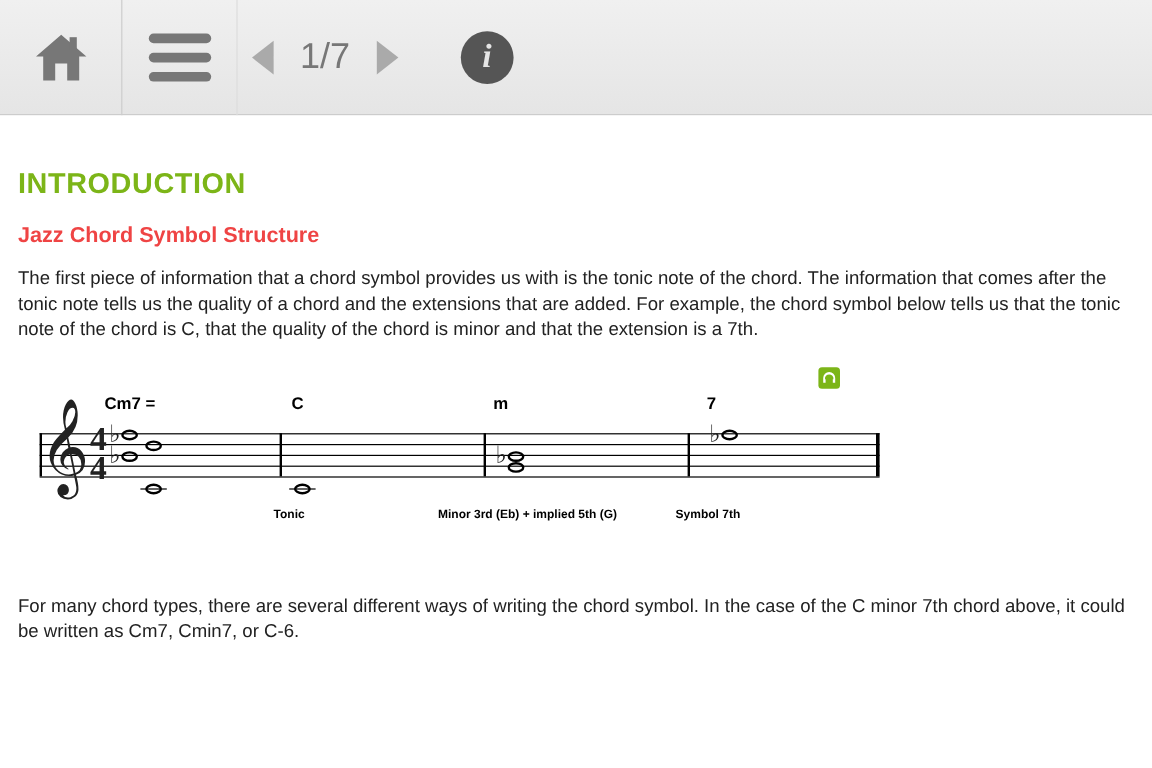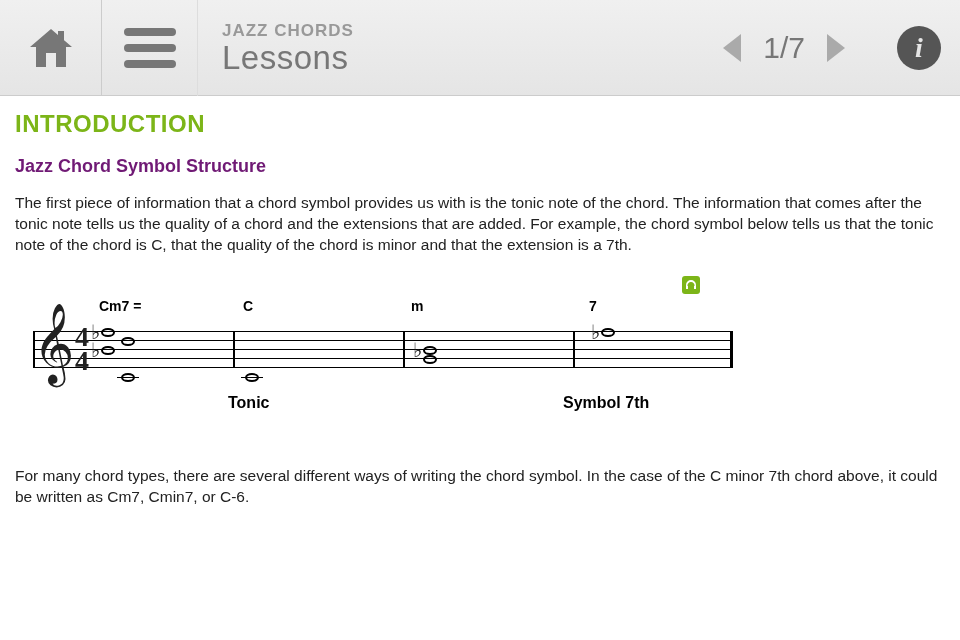--- a/index.html
+++ b/index.html
@@ -65,39 +65,39 @@
     color: #e5e5e5;
     font-family: Georgia, serif;
     font-style: italic;
     font-size: 28px;
     font-weight: bold;
     margin-left: 32px;
     cursor: pointer;
   }
   
   .content {
-    padding: 14px 18px 0 15px;
+    padding: 44px 18px 0 15px;
   }
   .section-heading {
     color: #7cb518;
     font-size: 24px;
     font-weight: 700;
     margin-bottom: 18px;
     letter-spacing: 0.5px;
   }
   .body-text {
     font-size: 15.5px;
     line-height: 1.35;
     color: #222;
     margin-bottom: 20px;
   }
   .sub-heading {
     font-size: 18px;
     font-weight: 700;
-    color: #701a75;
+    color: #ef4444;
     margin-bottom: 16px;
   }
   
   .notation-wrap {
     position: relative;
     margin: 20px 0 30px 0;
     height: 160px;
   }
   .play-badge {
     position: absolute;
@@ -124,21 +124,21 @@
   .chord-label {
     position: absolute;
     top: 22px;
     font-size: 14px;
     font-weight: 700;
     color: #000;
   }
   .chord-desc {
     position: absolute;
     top: 118px;
-    font-size: 16px;
+    font-size: 10px;
     font-weight: 700;
     color: #000;
     line-height: 1.15;
   }
   
   .clef {
     position: absolute;
     left: 0;
     top: -22px;
     font-size: 70px;
@@ -171,24 +171,20 @@
       <rect fill="#777" x="30" y="4" width="6" height="10"></rect>
     </svg>
   </div>
   <div class="menu-btn">
     <div class="hamburger">
       <div class="hamburger-line"></div>
       <div class="hamburger-line"></div>
       <div class="hamburger-line"></div>
     </div>
   </div>
-  <div class="title-area">
-    <div class="breadcrumb">JAZZ CHORDS</div>
-    <div class="page-title">Lessons</div>
-  </div>
   <div class="nav-controls">
     <div class="arrow-btn">
       <svg width="24" height="32" viewBox="0 0 24 32">
           <path fill="#aaa" d="M22 2 L4 16 L22 30 Z"></path>
         </svg>
     </div>
     <div class="page-count">1/7</div>
     <div class="arrow-btn">
       <svg width="24" height="32" viewBox="0 0 24 32">
           <path fill="#aaa" d="M2 2 L20 16 L2 30 Z"></path>
@@ -205,21 +201,21 @@
   <div class="sub-heading">Jazz Chord Symbol Structure</div>
   <p class="body-text">The first piece of information that a chord symbol provides us with is the tonic note of the chord. The information that comes after the tonic note tells us the quality of a chord and the extensions that are added. For example, the chord symbol below tells us that the tonic note of the chord is C, that the quality of the chord is minor and that the extension is a 7th.</p>
 
   <div class="notation-wrap">
     <div class="play-badge">
       <svg width="12" height="12" viewBox="0 0 12 12">
           <path fill="#fff" d="M6 1a5 5 0 00-5 5v4h2V7h-.5A3.5 3.5 0 016 3a3.5 3.5 0 013.5 4H9v3h2V6a5 5 0 00-5-5z"></path>
         </svg>
     </div>
 
-    <div class="chord-label" style="left:84px">Cm7  =</div>
+    <div class="chord-label" style="left:72px">Cm7  =</div>
     <div class="chord-label" style="left:228px">C</div>
     <div class="chord-label" style="left:396px">m</div>
     <div class="chord-label" style="left:574px">7</div>
 
     <div class="staff-container">
       <div class="staff-lines">
         <div class="sl" style="top:0"></div>
         <div class="sl" style="top:9px"></div>
         <div class="sl" style="top:18px"></div>
         <div class="sl" style="top:27px"></div>
@@ -265,17 +261,18 @@
           <div class="whole"></div>
         </div>
 
       <div class="note" style="left:568px; top:-3px">
         <div class="flat" style="left:-10px; top:-6px">♭</div>
         <div class="whole"></div>
       </div>
     </div>
 
     <div class="chord-desc" style="left:213px">Tonic</div>
+    <div class="chord-desc" style="left:350px; width:150px">Minor 3rd (Eb) + implied 5th (G)</div>
     <div class="chord-desc" style="left:548px">Symbol 7th</div>
   </div>
 
   <p class="body-text">For many chord types, there are several different ways of writing the chord symbol. In the case of the C minor 7th chord above, it could be written as Cm7, Cmin7, or C-6.</p>
 </div>
 
 </body></html>

